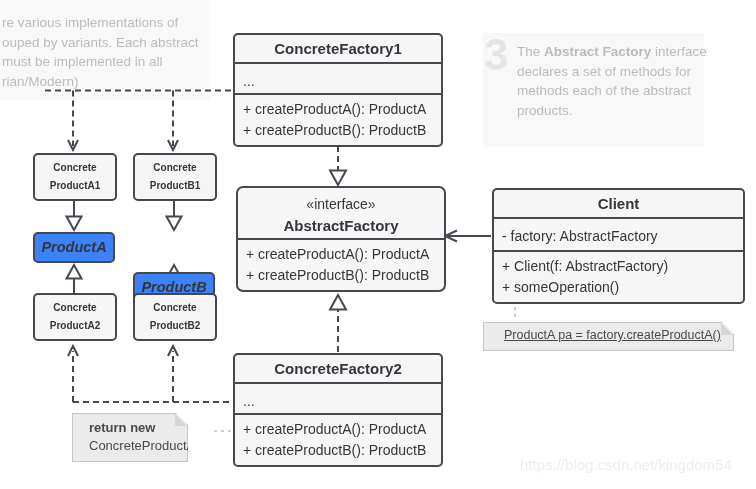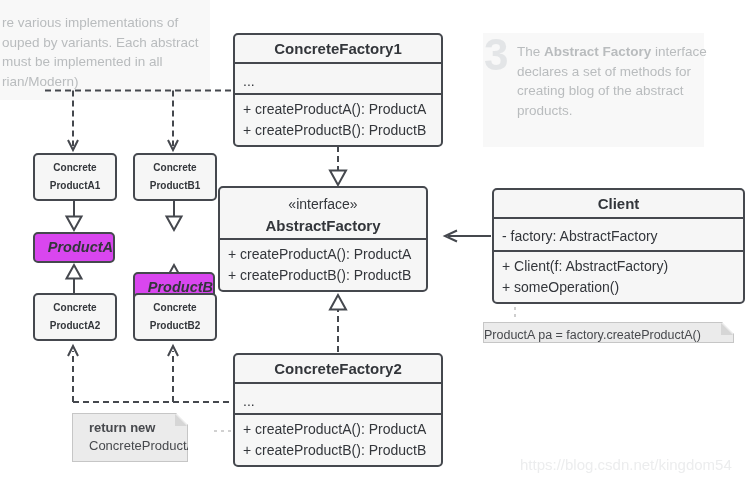--- a/index.html
+++ b/index.html
@@ -25,64 +25,64 @@
       border-bottom:2px solid #45484e;}
   .hd2{height:52px;text-align:center;border-bottom:2px solid #45484e;padding-top:5px;box-sizing:border-box;}
   .stereo{font-size:14px;line-height:22px;}
   .hd2 .t{font-weight:bold;font-size:15px;line-height:22px;}
   .sect{padding:4px 8px;font-size:14px;line-height:21px;border-bottom:2px solid #45484e;}
   .sect:last-child{border-bottom:none;}
   .ellip{height:31px;line-height:26px;box-sizing:border-box;}
   .mrow{white-space:nowrap;}
 
   #cf1{left:233px;top:33px;width:210px;}
-  #af {left:218px;top:186px;width:210px;}
+  #af {left:236px;top:186px;width:210px;border-radius:7px;}
   #cf2{left:233px;top:353px;width:210px;}
   #client{left:492px;top:188px;width:253px;}
   #client .fieldsect{height:33px;line-height:26px;box-sizing:border-box;}
 
   .sm{position:absolute;width:84px;height:48px;background:#f6f6f6;border:2px solid #45484e;
       border-radius:5px;box-sizing:border-box;display:flex;flex-direction:column;justify-content:center;
       text-align:center;font-weight:bold;font-size:10px;line-height:18px;}
   #cpa1{left:33px;top:153px;} #cpb1{left:133px;top:153px;}
   #cpa2{left:33px;top:293px;} #cpb2{left:133px;top:293px;}
-  .iface-sm{position:absolute;width:82px;height:31px;background:#d946ef;border:2px solid #45484e;
-      border-radius:5px;box-sizing:border-box;text-align:right;font-weight:bold;font-style:italic;
+  .iface-sm{position:absolute;width:82px;height:31px;background:#3b82f6;border:2px solid #45484e;
+      border-radius:5px;box-sizing:border-box;text-align:center;font-weight:bold;font-style:italic;
       font-size:14.5px;line-height:27px;}
   #pa{left:33px;top:232px;} #pb{left:133px;top:232px;margin-top:40px;}
 
   
   .note{position:absolute;background:#ebebeb;border:1px solid #c6c6c6;box-sizing:border-box;
         color:#47494d;clip-path:polygon(0 0,calc(100% - 12px) 0,100% 12px,100% 100%,0 100%);}
   .fold{position:absolute;top:0;right:0;}
   #note1{left:72px;top:413px;width:116px;height:49px;padding:5px 16px;font-size:13px;line-height:18px;}
   #note1 .b{font-weight:bold;}
-  #note2{left:483px;top:322px;width:251px;height:21px;padding:0 0;font-size:12.5px;line-height:25px;
-         white-space:nowrap;}
+  #note2{left:483px;top:322px;width:251px;height:29px;padding:0 20px;font-size:12.5px;line-height:25px;
+         white-space:nowrap;text-decoration:underline;}
 
   .watermark{position:absolute;left:520px;top:456px;font-size:15px;color:#ecedee;white-space:nowrap;}
 </style>
 </head>
 <body>
 
 <div id="canvas">
 
   <div class="panel" id="left-panel">
     <div class="ann-line">re various implementations of</div>
     <div class="ann-line">ouped by variants. Each abstract</div>
     <div class="ann-line">must be implemented in all</div>
     <div class="ann-line">rian/Modern)</div>
   </div>
 
   <div class="panel" id="right-panel">
     <div class="big-num">3</div>
     <div class="ann-block">
       <div class="ann-line"><span>The </span><span class="ann-bold">Abstract Factory</span><span> interface</span></div>
       <div class="ann-line">declares a set of methods for</div>
-      <div class="ann-line">creating blog of the abstract</div>
+      <div class="ann-line">methods each of the abstract</div>
       <div class="ann-line">products.</div>
     </div>
   </div>
 
   <svg id="wires" width="756" height="489" viewBox="0 0 756 489">
 
     <g stroke="#45484e" stroke-width="2" fill="none">
       <path d="M45 90.5 H232" stroke-dasharray="6 4"></path>
       <path d="M73 90.5 V146" stroke-dasharray="6 4"></path>
       <path d="M68 140 L73 150 L78 140"></path>

